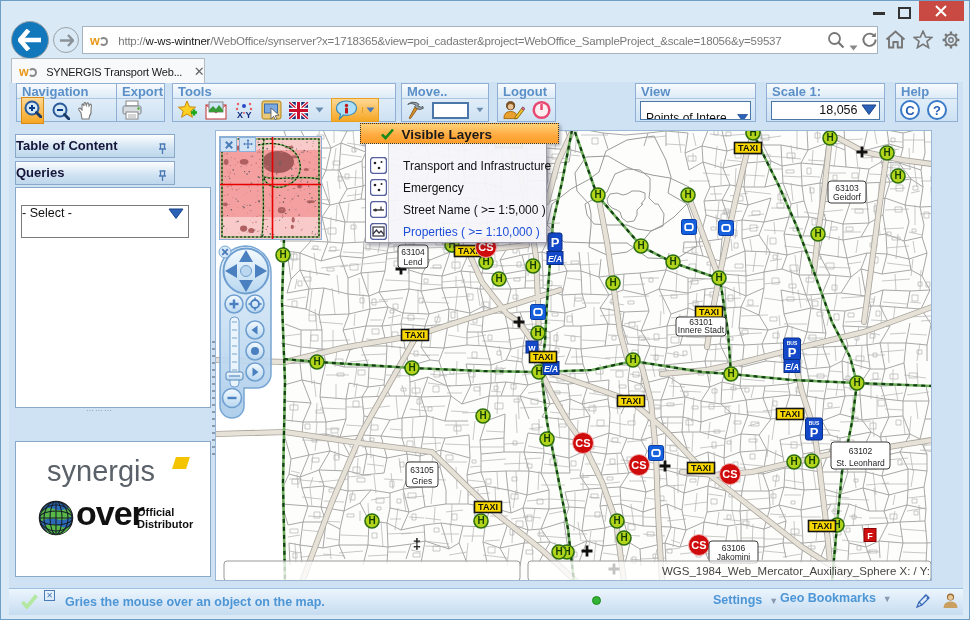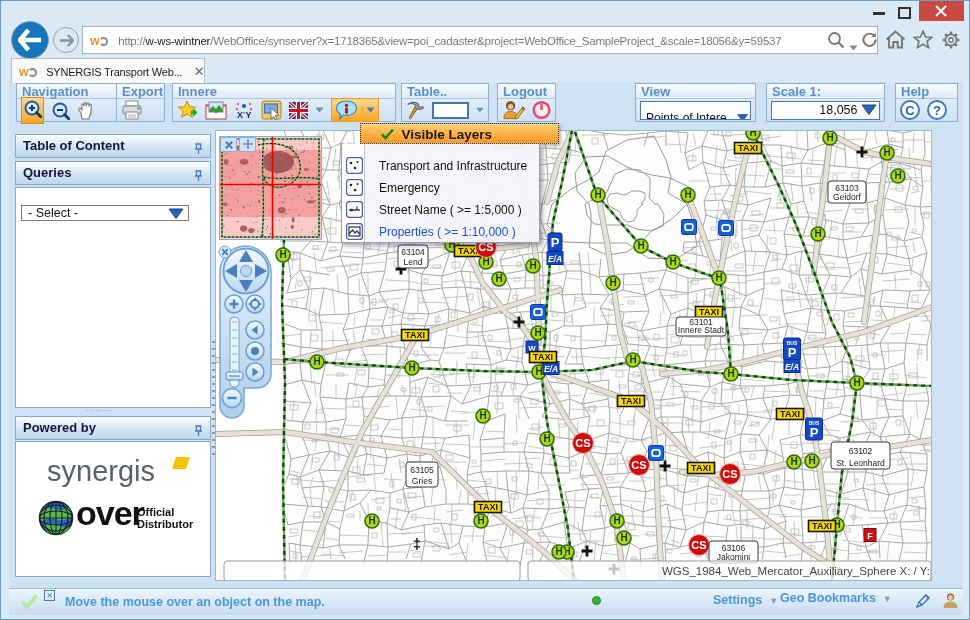--- a/index.html
+++ b/index.html
@@ -1,20 +1,20 @@
 <!DOCTYPE html>
 <html><head><meta charset="utf-8"><style>
 * { margin:0; padding:0; box-sizing:border-box; }
 body { font-family:"Liberation Sans", sans-serif; }
 #win { position:relative; width:970px; height:620px; background:#d9eaf6; border:1px solid #6e9ec4; overflow:hidden; }
 .abs { position:absolute; }
 .grp { position:absolute; top:82px; height:39px; border:1px solid #8fb0d4; background:linear-gradient(#eef6fd,#cde1f3); }
 .grp .lbl { height:15px; line-height:15px; padding-left:5px; font-size:13px; font-weight:bold; color:#5b8fc7; border-bottom:1px solid #aac6e0; background:linear-gradient(#f8fbfe,#ddebf7); }
 .grp .ico { display:flex; align-items:center; padding:2px 4px; height:22px; gap:7px; }
-.hdr { position:absolute; left:14px; width:196px; height:24px; border:1px solid #8aa8c8; background:linear-gradient(#fdfeff,#cfe2f2 60%,#bed7ec); font-size:13px; font-weight:bold; color:#15153a; line-height:22px; padding-left:7px; }
+.hdr { position:absolute; left:14px; width:160px; height:24px; border:1px solid #8aa8c8; background:linear-gradient(#fdfeff,#cfe2f2 60%,#bed7ec); font-size:13px; font-weight:bold; color:#15153a; line-height:22px; }
 .pin { position:absolute; right:7px; top:5px; }
 </style></head><body>
 <div id="win">
 
   <div class="abs" style="left:10px;top:20px;width:38px;height:38px;border-radius:50%;background:#1278bb;border:1.5px solid #98a0a6"></div>
   <svg class="abs" style="left:17px;top:28px" width="24" height="22" viewBox="0 0 24 22">
       <path d="M10.5,1 L2,11 10.5,21 M2,11 H23" fill="none" stroke="#fff" stroke-width="4.6"></path>
     </svg>
   <div class="abs" style="left:52px;top:26px;width:26px;height:26px;border-radius:50%;border:1.5px solid #9aa2a8"></div>
   <svg class="abs" style="left:58px;top:33px" width="15" height="13" viewBox="0 0 15 13">
@@ -90,21 +90,21 @@
           <rect x="5" y="1" width="12" height="5" fill="#fff" stroke="#888"></rect>
           <rect x="2" y="6" width="18" height="8" rx="1.5" fill="#d8dde2" stroke="#7a8288"></rect>
           <rect x="5" y="12" width="12" height="7" fill="#fff" stroke="#888"></rect>
           <line x1="7" y1="15" x2="15" y2="15" stroke="#aaa"></line>
           <line x1="7" y1="17" x2="15" y2="17" stroke="#aaa"></line>
           <circle cx="17.5" cy="8.5" r="1.2" fill="#4aa82a"></circle>
         </svg>
       </div>
     </div>
   <div class="grp" style="left:171px;width:224px">
-      <div class="lbl">Innere</div>
+      <div class="lbl">Tools</div>
     <div class="ico">
         <svg width="21" height="20" viewBox="0 0 21 20">
           <path d="M10,1 12.4,6.8 18.6,7.2 13.8,11.2 15.4,17.3 10,14 4.6,17.3 6.2,11.2 1.4,7.2 7.6,6.8z" fill="#ffd024" stroke="#c88a10"></path>
           <path d="M14,12.5H20M17,9.5V15.5" stroke="#18a818" stroke-width="2.6"></path>
         </svg>
         <svg width="22" height="19" viewBox="0 0 22 19">
           <rect x="1" y="4" width="20" height="14" fill="#fff" stroke="#c03030"></rect>
           <path d="M1,4 L11,12 21,4" fill="none" stroke="#c03030"></path>
           <rect x="4" y="1" width="14" height="10" fill="#cfe6f8" stroke="#888"></rect>
           <path d="M4,9 8,5 11,8 14,4 18,9 18,11 4,11z" fill="#3a9a3a"></path>
@@ -142,21 +142,21 @@
           </svg>
           <span style="border-left:1px solid #e8a020;padding-left:3px;display:inline-flex">
             <svg width="9" height="6" viewBox="0 0 9 6">
               <path d="M0.5,0.5H8.5L4.5,5.5z" fill="#4a7ab8"></path>
             </svg>
           </span>
         </span>
       </div>
     </div>
   <div class="grp" style="left:400px;width:88px">
-      <div class="lbl">Table..</div>
+      <div class="lbl">Move..</div>
     <div class="ico">
         <svg width="22" height="20" viewBox="0 0 22 20">
           <path d="M2,3.5 Q6,-0.5 12,1.5 L15,3.5 13.5,5.5 18,7 19,5.5 20,8 16,9.5 11,8 10,6 11.5,4.5 8,2.8 Q5,2 2,3.5z" fill="#98a0a8" stroke="#4a5258"></path>
           <path d="M10,7 L4,18.5 Q3,20.5 5.4,19.6 L13,8.8z" fill="#d8902a" stroke="#8a5a10"></path>
         </svg>
         <span style="display:inline-block;width:42px;height:17px;background:#fff;border:2px solid #4a76a8"></span>
         <svg width="9" height="6" viewBox="0 0 9 6">
           <path d="M0.5,0.5H8.5L4.5,5.5z" fill="#6a8db0"></path>
         </svg>
       </div>
@@ -201,27 +201,24 @@
       </div>
     </div>
 
   <div class="hdr" style="top:133px">Table of Content<span class="pin"><svg width="9" height="12" viewBox="0 0 9 12">
           <path d="M1.5,1 H7.5 M2.5,1 V6 H6.5 V1 M1,6 H8 M4.5,6 V11" stroke="#4a7ab5" stroke-width="1.3" fill="none"></path>
         </svg></span></div>
   <div class="hdr" style="top:160px">Queries<span class="pin"><svg width="9" height="12" viewBox="0 0 9 12">
           <path d="M1.5,1 H7.5 M2.5,1 V6 H6.5 V1 M1,6 H8 M4.5,6 V11" stroke="#4a7ab5" stroke-width="1.3" fill="none"></path>
         </svg></span></div>
   <div class="abs" style="left:14px;top:186px;width:196px;height:221px;background:#fff;border:1px solid #8aa8c8"></div>
-  <div class="abs" style="left:20px;top:204px;width:168px;height:16px;background:#fff;border:1px solid #7a7a7a;font-size:12.5px;color:#111;line-height:14px;padding-left:6px">- Select -<span style="position:absolute;right:4px;top:2px"><svg width="16" height="12" viewBox="0 0 16 12">
+  <div class="abs" style="left:20px;top:204px;width:168px;height:33px;background:#fff;border:1px solid #7a7a7a;font-size:12.5px;color:#111;line-height:14px;">- Select -<span style="position:absolute;right:4px;top:2px"><svg width="16" height="12" viewBox="0 0 16 12">
           <path d="M1,1H15L8,10.5z" fill="#2a62b8" stroke="#1a4288"></path>
         </svg></span></div>
   <div class="abs" style="left:85px;top:408px;width:60px;height:5px;color:#8a9ab0;font-size:8px;letter-spacing:1px;line-height:4px">⋯⋯⋯</div>
-  <div class="hdr" style="top:415px">Powered by<span class="pin"><svg width="9" height="12" viewBox="0 0 9 12">
-          <path d="M1.5,1 H7.5 M2.5,1 V6 H6.5 V1 M1,6 H8 M4.5,6 V11" stroke="#4a7ab5" stroke-width="1.3" fill="none"></path>
-        </svg></span></div>
   <div class="abs" style="left:14px;top:440px;width:196px;height:136px;background:#fff;border:1px solid #8aa8c8">
     <div style="position:absolute;left:-12px;top:13px;width:100%;text-align:center;font-size:29px;color:#5a6168;letter-spacing:0px;font-weight:normal">synergis</div>
       <div style="position:absolute;left:158px;top:15px;width:14px;height:12px;background:#f5c400;transform:skewX(-18deg)"></div>
     <div style="position:absolute;left:22px;top:58px"><svg width="36" height="36" viewBox="0 0 36 36">
           <defs>
             <clipPath id="gc">
               <circle cx="18" cy="18" r="16.5"></circle>
             </clipPath>
           </defs>
           <circle cx="18" cy="18" r="16.5" fill="#2a6ab8" stroke="#222" stroke-width="1.5"></circle>
@@ -957,21 +954,21 @@
           <path d="M-4.5,0H4.5" stroke="#4a7fc0" stroke-width="2.4"></path>
         </g>
       </svg></div>
 
   <div class="abs" style="left:359px;top:122px;width:199px;height:21px;background:linear-gradient(#ffd27a,#ffa93e 60%,#ff9e2a);border:1px dotted #333;line-height:19px;white-space:nowrap;box-shadow:2px 2px 3px rgba(60,60,80,.35)">
     <span style="margin-left:20px;vertical-align:-1px"><svg width="13" height="12" viewBox="0 0 13 12">
           <path d="M1,6.5 L4.5,10 12,1.5" fill="none" stroke="#1a8a1a" stroke-width="2.6"></path>
         </svg></span>
     <span style="font-size:13.5px;font-weight:bold;color:#1a1a1a;margin-left:3px">Visible Layers</span>
   </div>
-  <div class="abs" style="left:340px;top:143px;width:199px;height:99px;background:rgba(245,246,250,0.95);border:1px solid #9a9aa8;border-top:none;box-shadow:3px 3px 4px rgba(60,60,80,.4)">
+  <div class="abs" style="left:364px;top:143px;width:182px;height:99px;background:rgba(245,246,250,0.95);border:1px solid #9a9aa8;border-top:none;box-shadow:3px 3px 4px rgba(60,60,80,.4)">
     <div style="position:absolute;left:0;top:0;width:23px;height:100%;background:rgba(255,255,255,0.96);border-right:1px solid #c0c4cc"></div>
     <svg style="position:absolute;left:4px;top:13px" width="17" height="17" viewBox="0 0 17 17">
         <rect x="0.5" y="0.5" width="16" height="16" rx="3" fill="#fff" stroke="#5560a0" stroke-width="1.4"></rect>
         <circle cx="5" cy="6" r="1.3" fill="#222"></circle>
         <circle cx="11.5" cy="5" r="1" fill="#222"></circle>
         <circle cx="9" cy="11" r="1.3" fill="#222"></circle>
       </svg>
     <svg style="position:absolute;left:4px;top:35px" width="17" height="17" viewBox="0 0 17 17">
         <rect x="0.5" y="0.5" width="16" height="16" rx="3" fill="#fff" stroke="#5560a0" stroke-width="1.4"></rect>
         <circle cx="5" cy="6" r="1.3" fill="#222"></circle>
@@ -994,21 +991,21 @@
     <div style="position:absolute;left:37px;top:59px;font-size:12px;color:#111;white-space:nowrap">Street Name ( &gt;= 1:5,000 )</div>
     <div style="position:absolute;left:37px;top:81px;font-size:12px;color:#1d4ed8;white-space:nowrap">Properties ( &gt;= 1:10,000 )</div>
   </div>
   <div class="abs" style="left:211px;top:340px;width:3px;height:115px;background-image:repeating-linear-gradient(#8a9ab0 0 2px, transparent 2px 7px)"></div>
 
   <div class="abs" style="left:8px;top:587px;width:954px;height:27px;background:linear-gradient(#ecf5fd,#c6dcf0);border-top:1px solid #9dc0e0">
     <span style="position:absolute;left:12px;top:5px"><svg width="17" height="15" viewBox="0 0 17 15">
           <path d="M1.5,8 L6,13 15.5,1.5" fill="none" stroke="#b2e8a0" stroke-width="3.6"></path>
         </svg></span>
     <span style="position:absolute;left:35px;top:1px;width:11px;height:11px;border:1px solid #4a7ab8;font-size:8px;color:#4a7ab8;text-align:center;line-height:9px">✕</span>
-    <span style="position:absolute;left:56px;top:6px;font-size:12.5px;font-weight:bold;color:#4d96d6">Move the mouse over an object on the map.</span>
+    <span style="position:absolute;left:56px;top:6px;font-size:12.5px;font-weight:bold;color:#4d96d6">Gries the mouse over an object on the map.</span>
     <span style="position:absolute;left:583px;top:7px;width:9px;height:9px;border-radius:50%;background:#35b335;border:1px solid #1a8a1a"></span>
     <span style="position:absolute;left:704px;top:4px;font-size:12.5px;font-weight:bold;color:#4d96d6">Settings&nbsp;&nbsp;<span style="color:#8a9ab0;font-size:9px">▼</span></span>
     <span style="position:absolute;left:771px;top:2px;font-size:12.5px;font-weight:bold;color:#4d96d6">Geo Bookmarks&nbsp;&nbsp;<span style="color:#8a9ab0;font-size:9px">▼</span></span>
     <span style="position:absolute;left:906px;top:4px"><svg width="16" height="16" viewBox="0 0 16 16">
           <g fill="none" stroke="#3a6ab8" stroke-width="1.3">
             <path d="M2,14 L4,9 11,2 14,5 7,12 2,14z"></path>
             <path d="M4,9 7,12M11,2 9,4M13,3 12,6"></path>
           </g>
         </svg></span>
     <span style="position:absolute;left:933px;top:3px"><svg width="17" height="16" viewBox="0 0 17 16">

